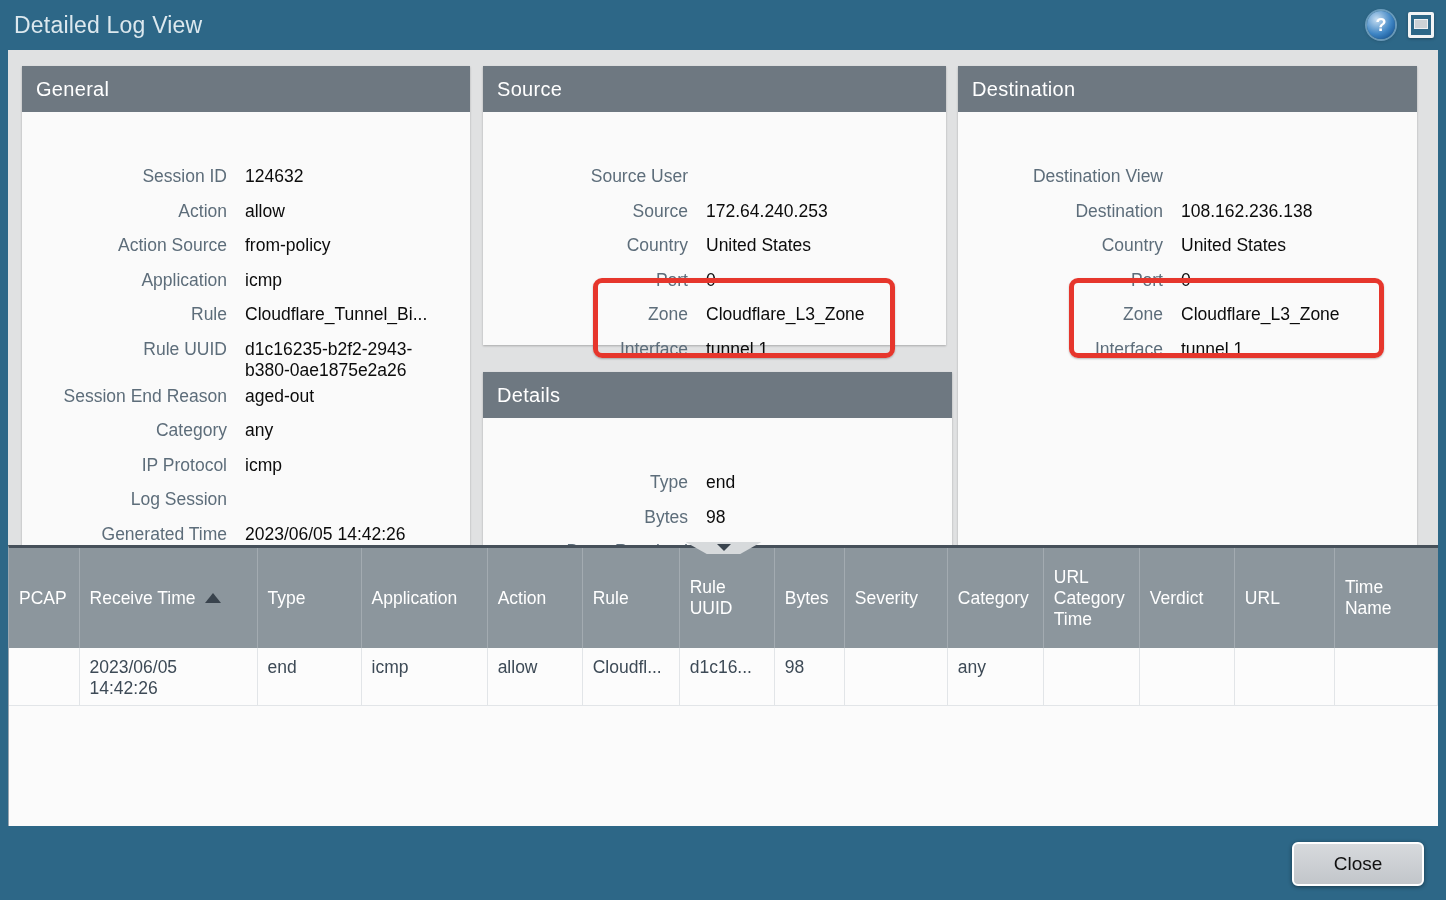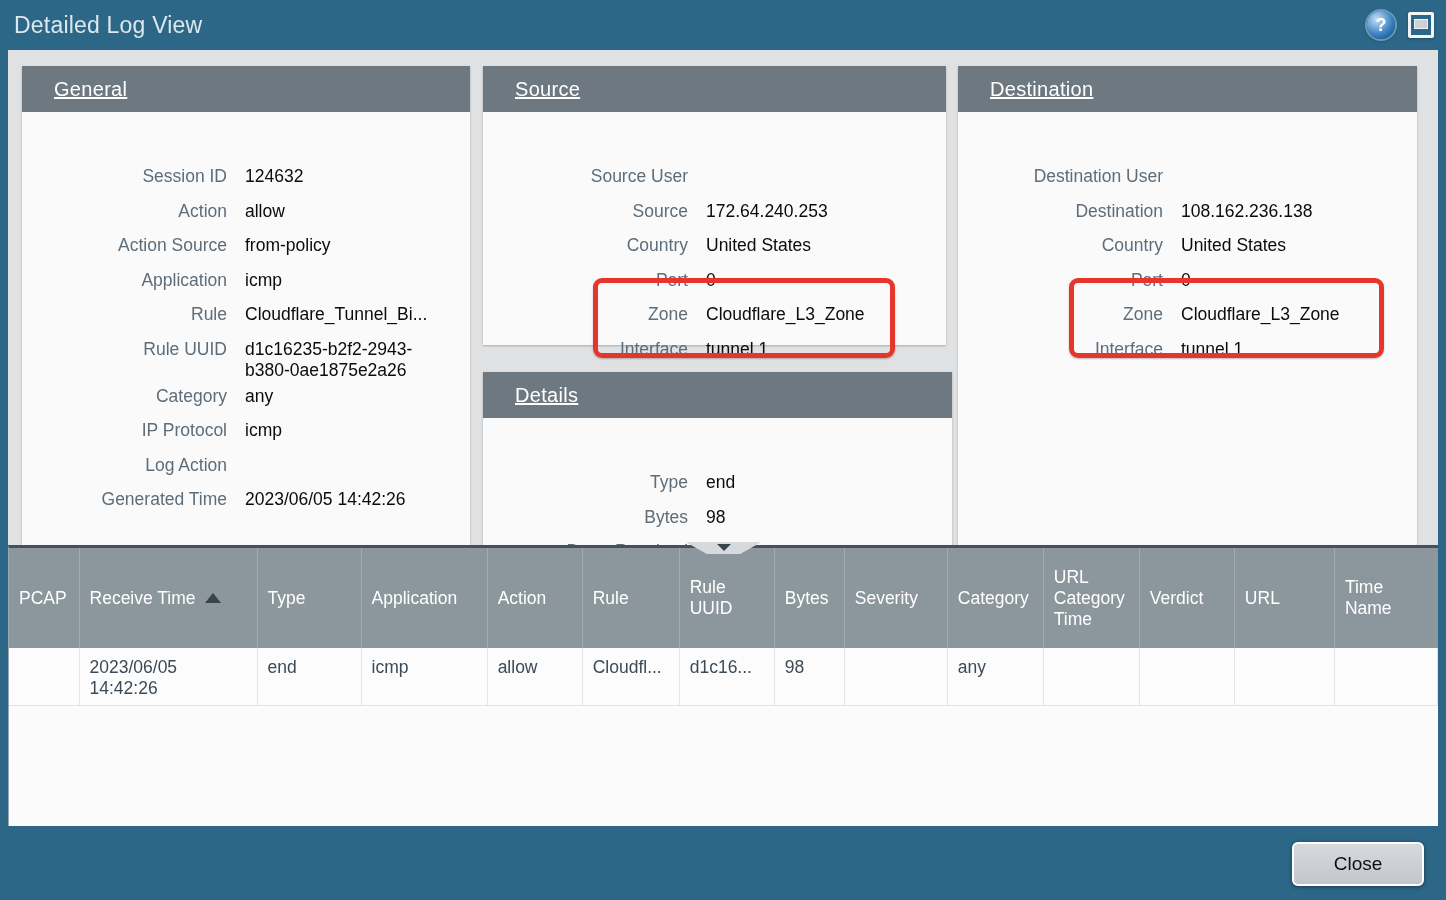--- a/index.html
+++ b/index.html
@@ -20,21 +20,21 @@
               position:relative; background:#2d6787; cursor:pointer;
               box-shadow:0 1px 3px rgba(0,0,0,.3); }
   .win-icon .inner { position:absolute; left:3px; right:3px; top:4px; height:10px;
                      background:#ccd2d6; border:1px solid #eef1f3; }
 
   
   .content { position:absolute; left:8px; right:8px; top:50px; height:495px;
              background:#e0e1e2; overflow:hidden; }
   .panel { position:absolute; background:#fafafa; box-shadow:0 1px 2px rgba(0,0,0,.25); }
   .panel-header { height:46px; line-height:46px; background:#6e7881; color:#fff;
-                  font-size:20px; padding-left:32px; letter-spacing:.3px;text-decoration:underline; }
+                  font-size:20px; padding-left:14px; letter-spacing:.3px; }
   .panel-body { padding:13px 10px 6px 0; position:relative;margin-top:36px; }
   .frow { display:flex; align-items:flex-start; min-height:34.5px; padding-top:5px; }
   .frow .lbl { width:205px; flex-shrink:0; text-align:right; color:#5d6d7a; font-size:17.5px; }
   .frow .val { margin-left:18px; color:#0b0b0b; font-size:17.5px; max-width:212px; overflow-wrap:anywhere; }
 
   #panel-general     { left:14px;  top:16px;  width:448px; height:560px; }
   #panel-source      { left:475px; top:16px;  width:463px; height:279px; }
   #panel-details     { left:475px; top:322px; width:469px; height:220px; }
   #panel-destination { left:950px; top:16px;  width:459px; height:560px; }
 
@@ -107,29 +107,33 @@
         </div>
       <div class="frow">
           <span class="lbl">Rule</span>
           <span class="val">Cloudflare_Tunnel_Bi...</span>
         </div>
       <div class="frow">
           <span class="lbl">Rule UUID</span>
           <span class="val">d1c16235-b2f2-2943-b380-0ae1875e2a26</span>
         </div>
       <div class="frow">
+          <span class="lbl">Session End Reason</span>
+          <span class="val">aged-out</span>
+        </div>
+      <div class="frow">
           <span class="lbl">Category</span>
           <span class="val">any</span>
         </div>
       <div class="frow">
           <span class="lbl">IP Protocol</span>
           <span class="val">icmp</span>
         </div>
       <div class="frow">
-          <span class="lbl">Log Action</span>
+          <span class="lbl">Log Session</span>
           <span class="val"></span>
         </div>
       <div class="frow">
           <span class="lbl">Generated Time</span>
           <span class="val">2023/06/05 14:42:26</span>
         </div>
     </div>
   </div>
 
   <div class="panel" id="panel-source">
@@ -178,21 +182,21 @@
           <span class="lbl">Bytes Received</span>
           <span class="val">0</span>
         </div>
     </div>
   </div>
 
   <div class="panel" id="panel-destination">
     <div class="panel-header">Destination</div>
     <div class="panel-body">
       <div class="frow">
-          <span class="lbl">Destination User</span>
+          <span class="lbl">Destination View</span>
           <span class="val"></span>
         </div>
       <div class="frow">
           <span class="lbl">Destination</span>
           <span class="val">108.162.236.138</span>
         </div>
       <div class="frow">
           <span class="lbl">Country</span>
           <span class="val">United States</span>
         </div>

